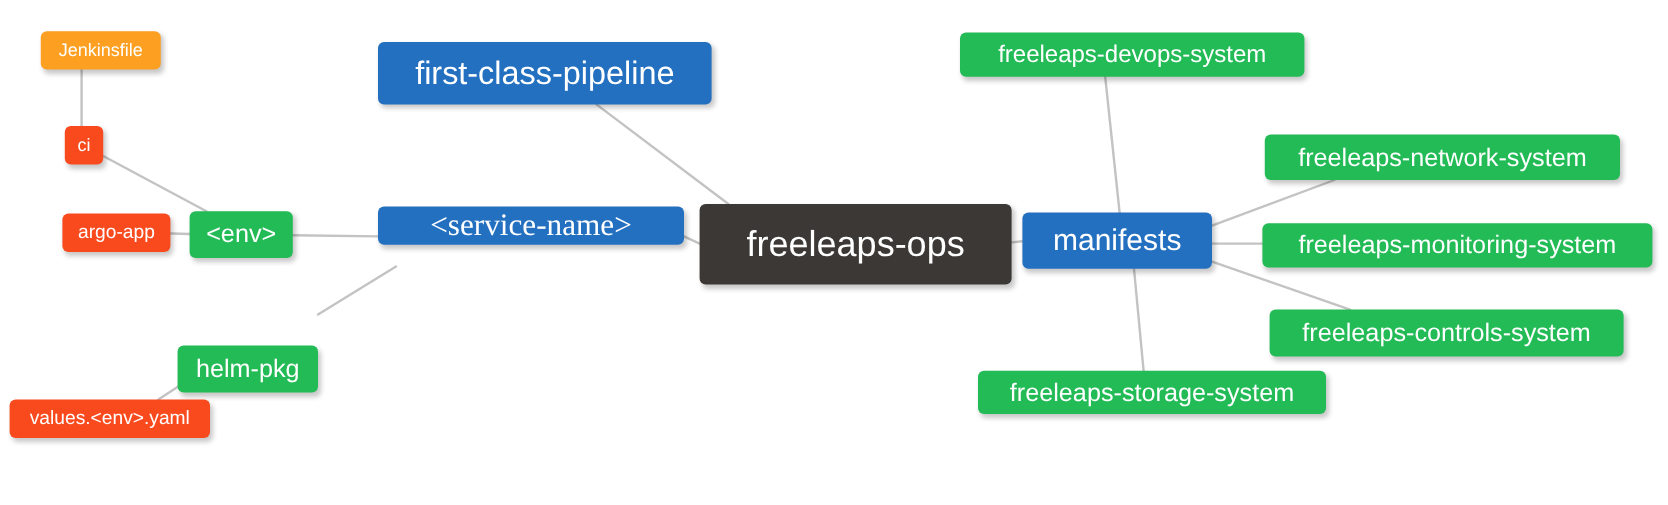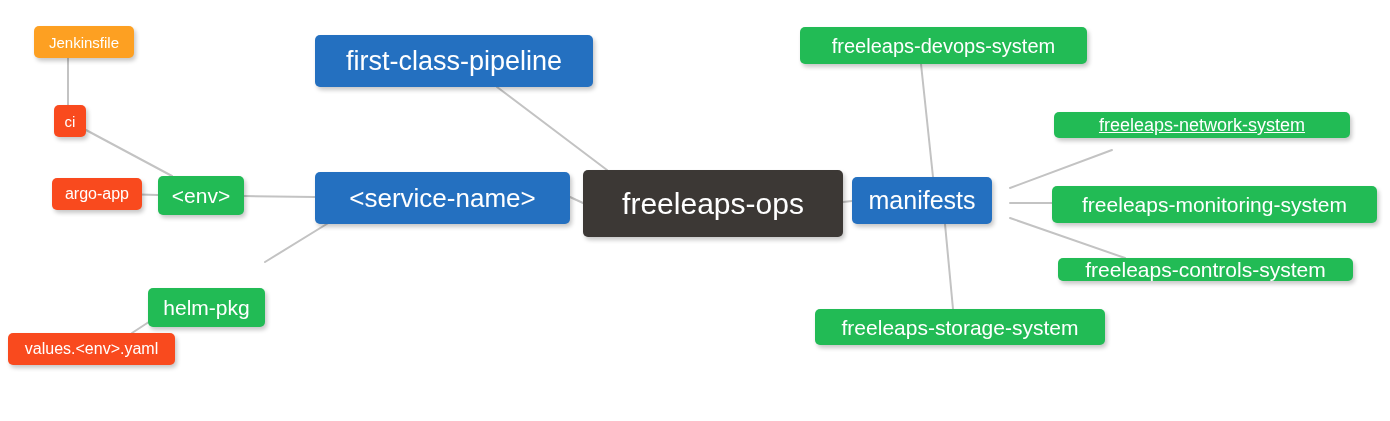--- a/index.html
+++ b/index.html
@@ -61,28 +61,28 @@
       <line x1="68" y1="105" x2="68" y2="58" stroke="#c3c3c3" stroke-width="2" stroke-linecap="round"></line>
       <line x1="190" y1="295" x2="132" y2="333" stroke="#c3c3c3" stroke-width="2" stroke-linecap="round"></line>
       <line x1="933" y1="177" x2="921" y2="64" stroke="#c3c3c3" stroke-width="2" stroke-linecap="round"></line>
       <line x1="1010" y1="188" x2="1112" y2="150" stroke="#c3c3c3" stroke-width="2" stroke-linecap="round"></line>
       <line x1="1010" y1="203" x2="1052" y2="203" stroke="#c3c3c3" stroke-width="2" stroke-linecap="round"></line>
       <line x1="1010" y1="218" x2="1125" y2="258" stroke="#c3c3c3" stroke-width="2" stroke-linecap="round"></line>
       <line x1="945" y1="224" x2="953" y2="309" stroke="#c3c3c3" stroke-width="2" stroke-linecap="round"></line>
     </svg>
   <div id="nodes">
       <div class="node node-root" style="left: 583px; top: 170px; width: 260px; height: 67px; font-size: 30px;">freeleaps-ops</div>
-      <div class="node node-blue" style="left: 315px; top: 172px; width: 255px; height: 52px; font-size: 26px;">&lt;service-name&gt;</div>
+      <div class="node node-blue" style="left: 315px; top: 172px; width: 255px; height: 32px; font-size: 26px; font-family: Liberation Serif, serif;">&lt;service-name&gt;</div>
       <div class="node node-blue" style="left: 315px; top: 35px; width: 278px; height: 52px; font-size: 27px;">first-class-pipeline</div>
-      <div class="node node-blue" style="left: 852px; top: 177px; width: 140px; height: 47px; font-size: 25px;">manifests</div>
+      <div class="node node-blue" style="left: 852px; top: 177px; width: 158px; height: 47px; font-size: 25px;">manifests</div>
       <div class="node node-green" style="left: 158px; top: 176px; width: 86px; height: 39px; font-size: 21px;">&lt;env&gt;</div>
       <div class="node node-green" style="left: 148px; top: 256px; width: 117px; height: 39px; font-size: 21px; margin-top: 32px;">helm-pkg</div>
       <div class="node node-orange" style="left: 18px; top: 26px; width: 100px; height: 32px; font-size: 15px; margin-left: 16px;">Jenkinsfile</div>
       <div class="node node-red" style="left: 54px; top: 105px; width: 32px; height: 32px; font-size: 15px;">ci</div>
       <div class="node node-red" style="left: 32px; top: 178px; width: 90px; height: 32px; font-size: 16px; margin-left: 20px;">argo-app</div>
       <div class="node node-red" style="left: 8px; top: 333px; width: 167px; height: 32px; font-size: 16px;">values.&lt;env&gt;.yaml</div>
       <div class="node node-green" style="left: 800px; top: 27px; width: 287px; height: 37px; font-size: 20px;">freeleaps-devops-system</div>
-      <div class="node node-green" style="left: 1054px; top: 112px; width: 296px; height: 26px; font-size: 18px; text-decoration: underline;">freeleaps-network-system</div>
+      <div class="node node-green" style="left: 1054px; top: 112px; width: 296px; height: 38px; font-size: 21px;">freeleaps-network-system</div>
       <div class="node node-green" style="left: 1052px; top: 186px; width: 325px; height: 37px; font-size: 21px;">freeleaps-monitoring-system</div>
-      <div class="node node-green" style="left: 1058px; top: 258px; width: 295px; height: 23px; font-size: 21px;">freeleaps-controls-system</div>
+      <div class="node node-green" style="left: 1058px; top: 258px; width: 295px; height: 39px; font-size: 21px;">freeleaps-controls-system</div>
       <div class="node node-green" style="left: 815px; top: 309px; width: 290px; height: 36px; font-size: 21px;">freeleaps-storage-system</div>
     </div>
 </div>
 
 </body></html>

